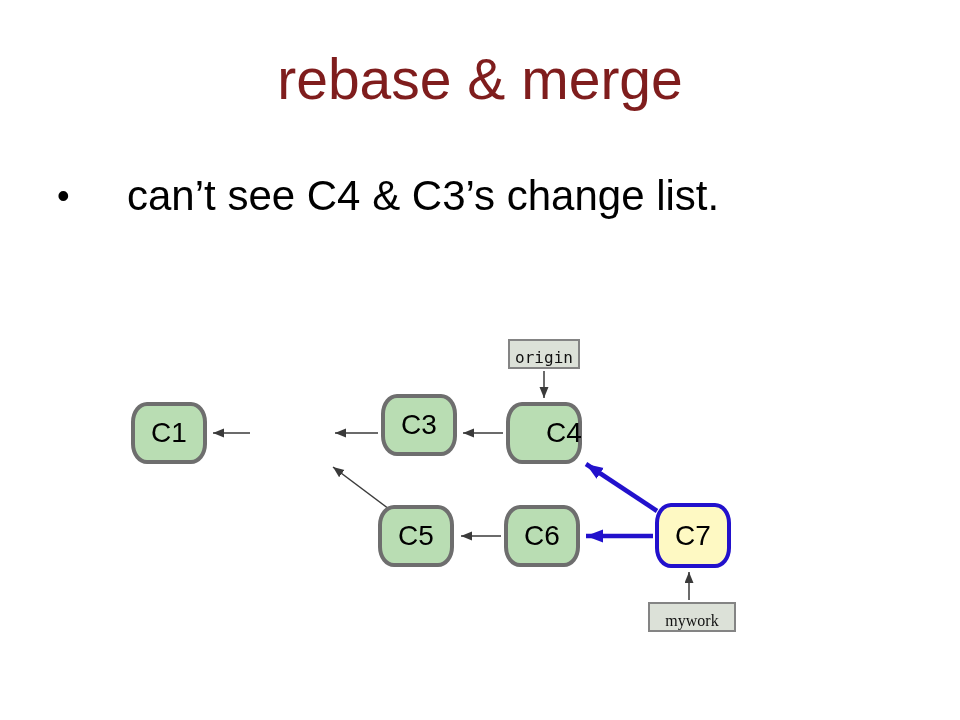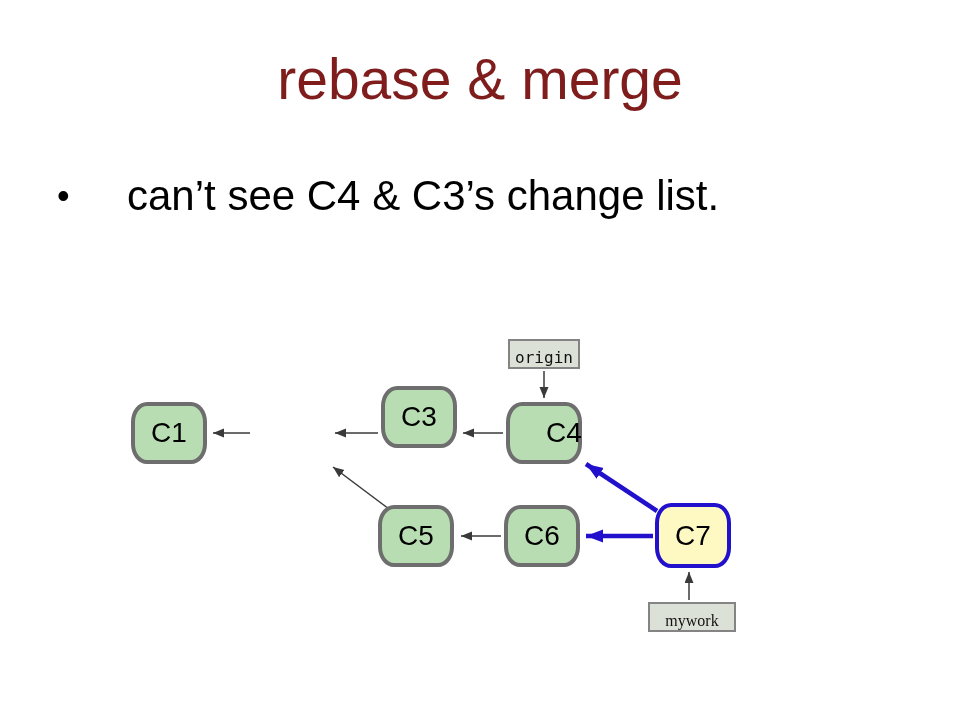--- a/index.html
+++ b/index.html
@@ -119,21 +119,21 @@
     <line x1="389" y1="509" x2="333" y2="467" stroke="#3a3a3a" stroke-width="1.5" marker-end="url(#ah-dark)"></line>
     <line x1="544" y1="371" x2="544" y2="398" stroke="#3a3a3a" stroke-width="1.5" marker-end="url(#ah-dark)"></line>
     <line x1="689" y1="600" x2="689" y2="572" stroke="#3a3a3a" stroke-width="1.5" marker-end="url(#ah-dark)"></line>
     <line x1="657" y1="511" x2="586" y2="464" stroke="#2211cc" stroke-width="4.5" marker-end="url(#ah-blue)"></line>
     <line x1="653" y1="536" x2="586" y2="536" stroke="#2211cc" stroke-width="4.5" marker-end="url(#ah-blue)"></line>
   </svg>
 
   <div class="node" style="left:131px; top:402px;">
     <span>C1</span>
   </div>
-  <div class="node" style="left:381px; top:386px;text-align:right;">
+  <div class="node" style="left:381px; top:394px;text-align:right;">
     <span>C3</span>
   </div>
   <div class="node" style="left:506px; top:402px;padding-left:40px;">
     <span>C4</span>
   </div>
   <div class="node" style="left:378px; top:505px;">
     <span>C5</span>
   </div>
   <div class="node" style="left:504px; top:505px;">
     <span>C6</span>

